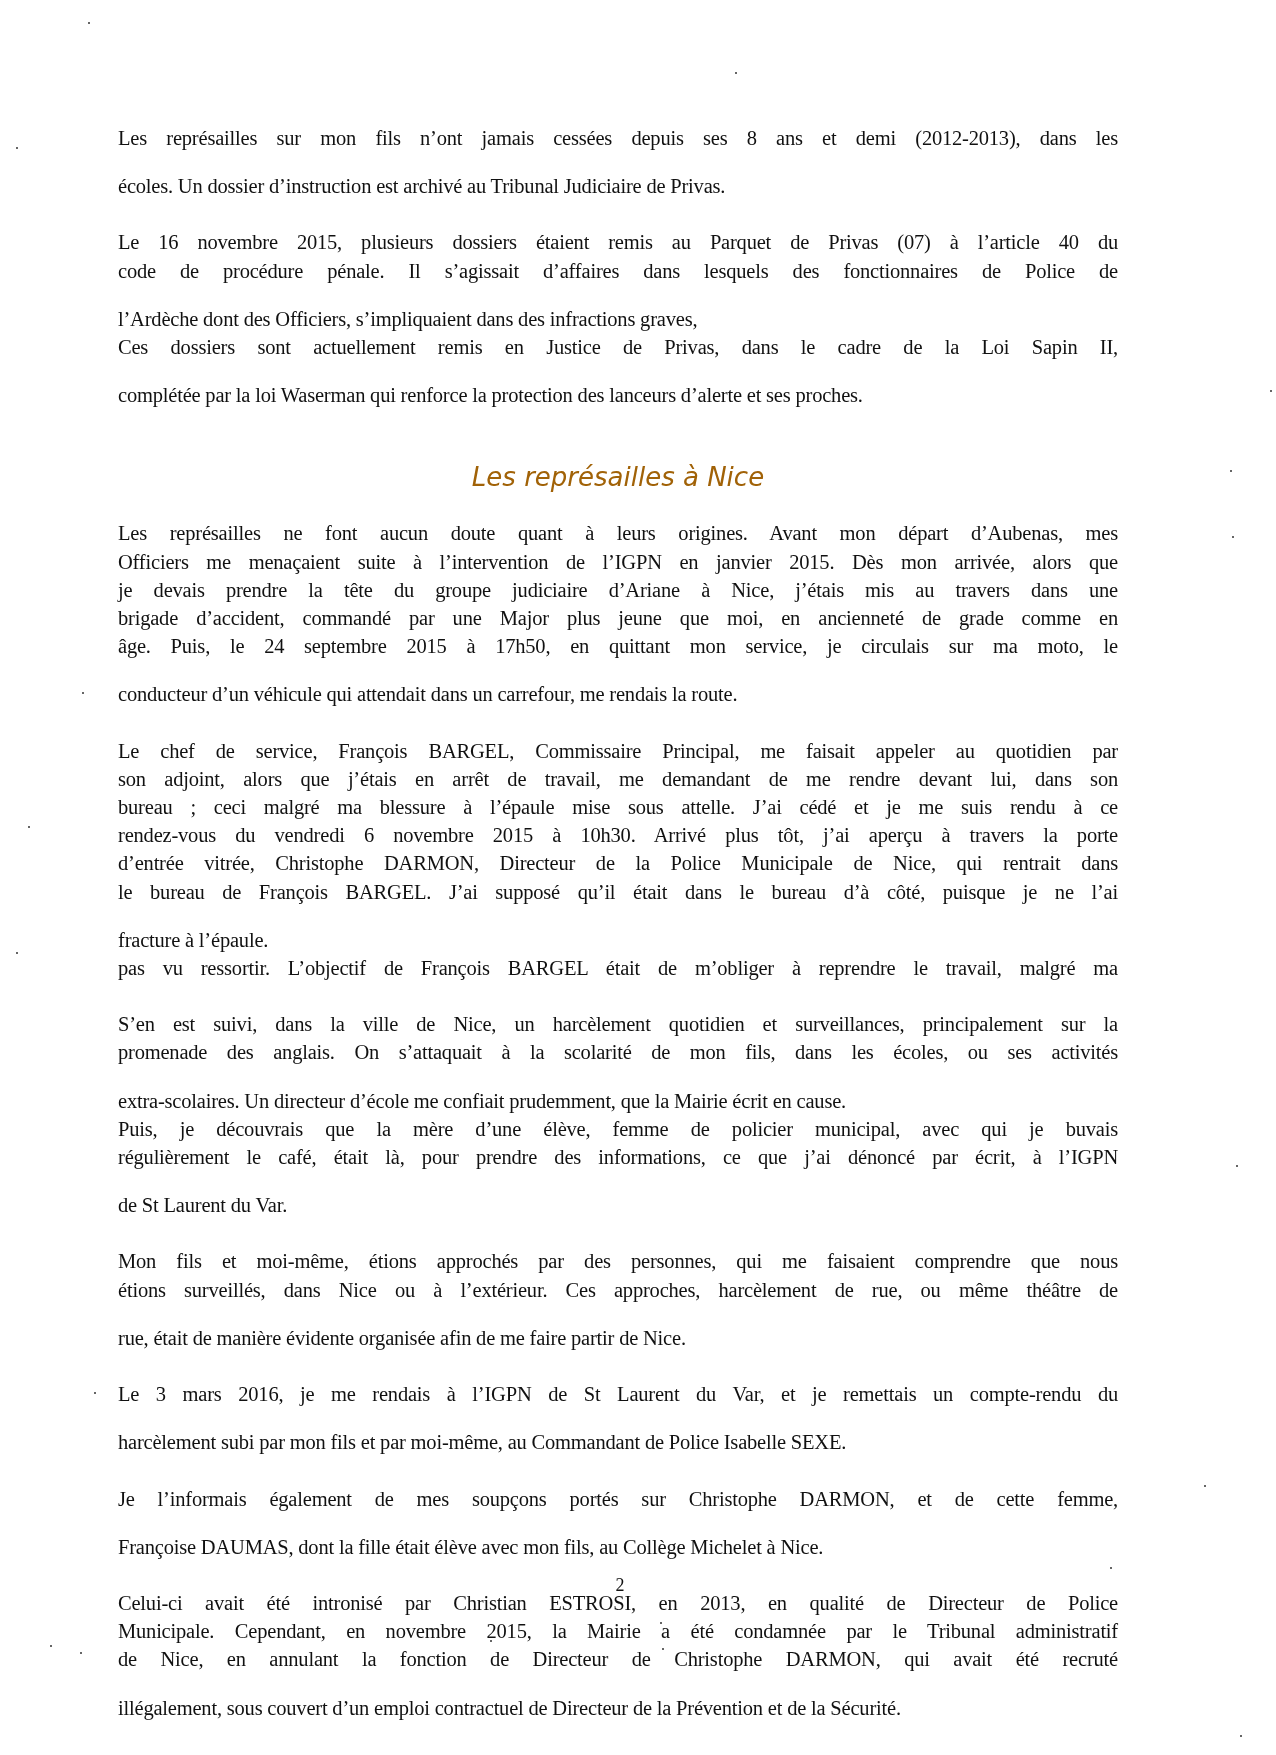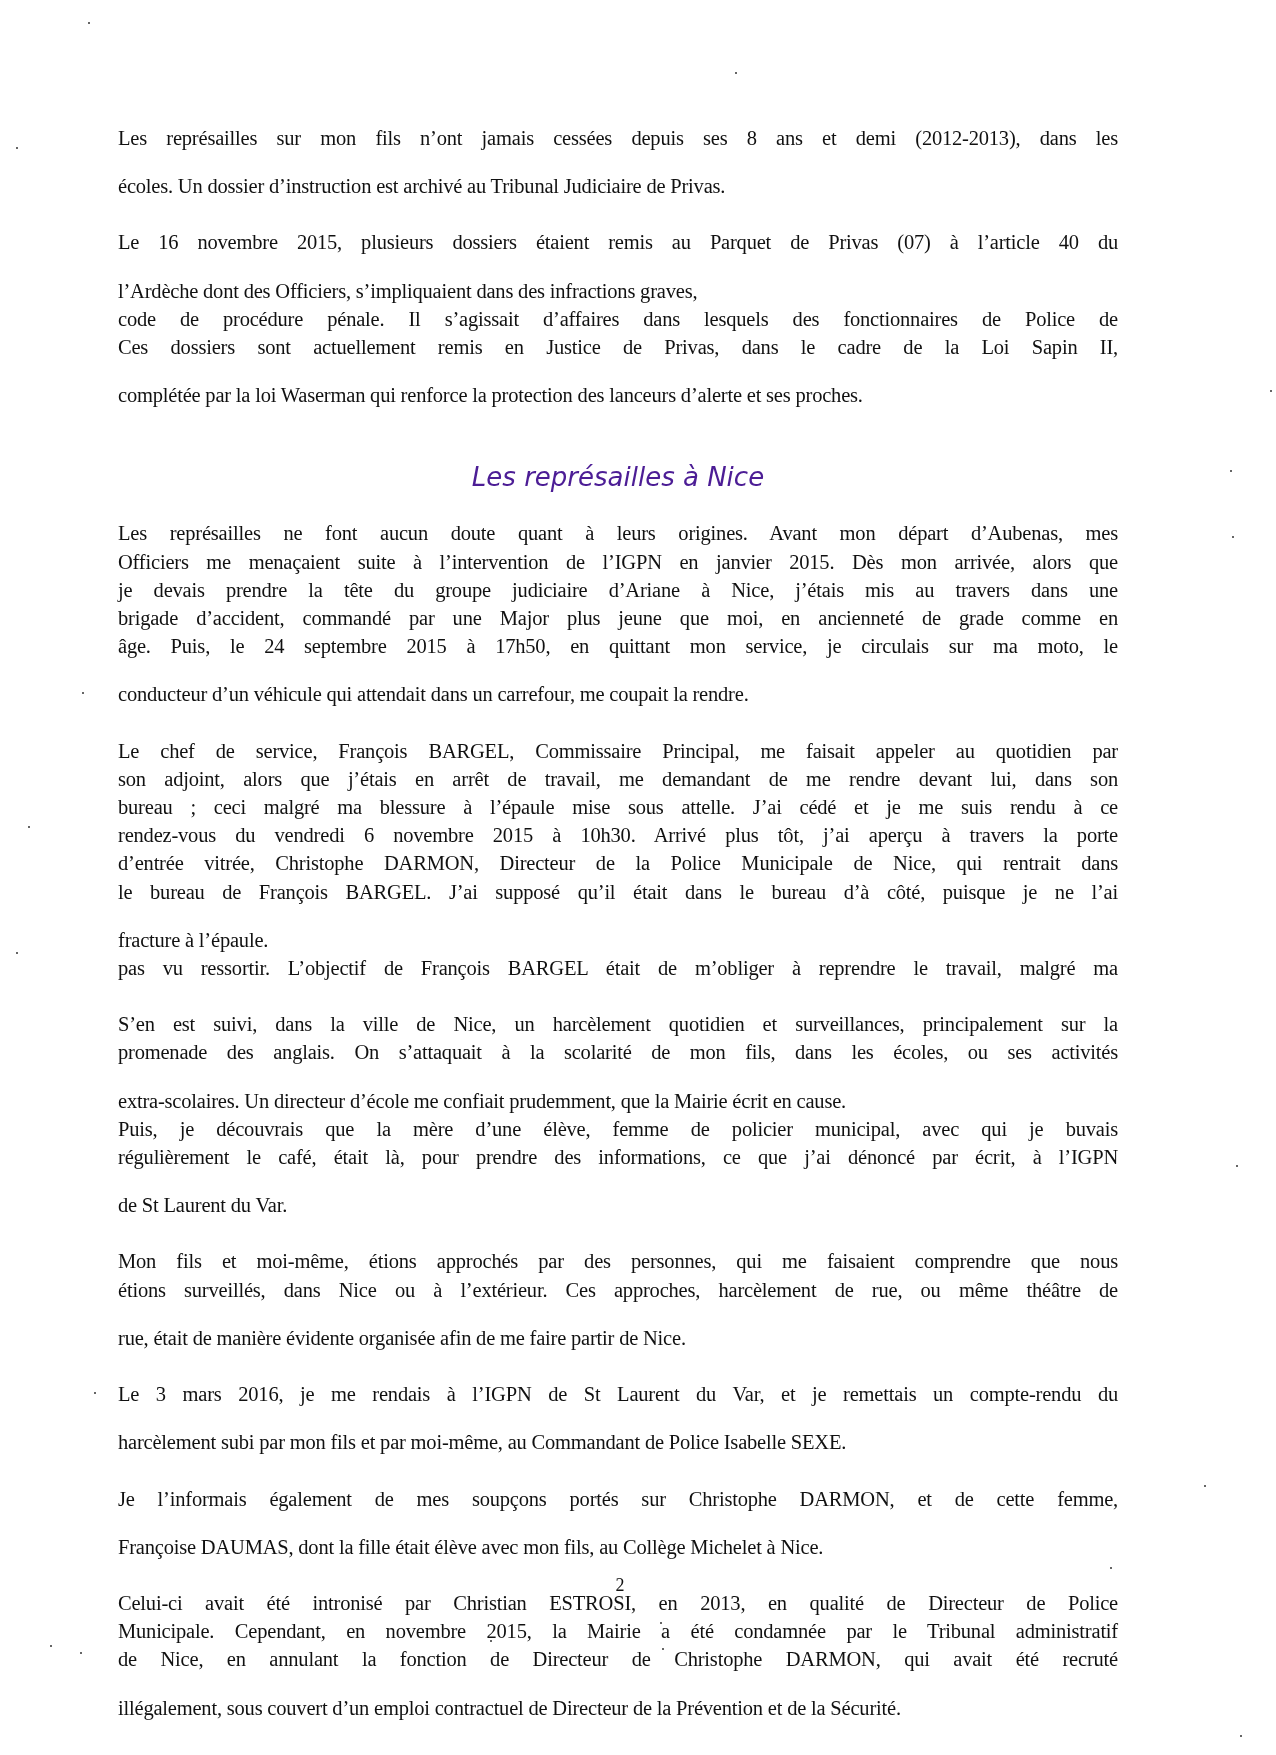--- a/index.html
+++ b/index.html
@@ -50,21 +50,21 @@
     .gap { height: 28px; }
     .gap-lg { height: 48px; }
     h2.section-heading {
       margin: 0;
       text-align: center;
       font-family: "DejaVu Sans", sans-serif;
       font-style: italic;
       font-weight: normal;
       font-size: 26px;
       line-height: 40px;
-      color: #4c1d95;
+      color: #a16207;
       letter-spacing: 0px;
     }
     .page-number {
       position: absolute;
       left: 0;
       width: 1240px;
       top: 1575px;
       text-align: center;
       font-size: 18px;
     }
@@ -83,37 +83,37 @@
   <div class="content">
 
     <p class="para">
       <span class="line">Les représailles sur mon fils n’ont jamais cessées depuis ses 8 ans et demi (2012-2013), dans les</span>
       <span class="line last">écoles. Un dossier d’instruction est archivé au Tribunal Judiciaire de Privas.</span>
     </p>
     <div class="gap"></div>
 
     <p class="para">
       <span class="line">Le 16 novembre 2015, plusieurs dossiers étaient remis au Parquet de Privas (07) à l’article 40 du</span>
+      <span class="line">code de procédure pénale.  Il s’agissait d’affaires dans lesquels des fonctionnaires de Police de</span>
       <span class="line last">l’Ardèche dont des Officiers, s’impliquaient dans des infractions graves,</span>
-      <span class="line">code de procédure pénale.  Il s’agissait d’affaires dans lesquels des fonctionnaires de Police de</span>
       <span class="line">Ces dossiers sont actuellement remis en Justice de Privas, dans le cadre de la Loi Sapin II,</span>
       <span class="line last">complétée par la loi Waserman qui renforce la protection des lanceurs d’alerte et ses proches.</span>
     </p>
     <div class="gap-lg"></div>
 
     <h2 class="section-heading">Les représailles à Nice</h2>
     <div class="gap" style="height:22px"></div>
 
     <p class="para">
       <span class="line">Les représailles ne font aucun doute quant à leurs origines. Avant mon départ d’Aubenas, mes</span>
       <span class="line">Officiers me menaçaient suite à l’intervention de l’IGPN en janvier 2015. Dès mon arrivée, alors que</span>
       <span class="line">je devais prendre la tête du groupe judiciaire d’Ariane à Nice,  j’étais mis au travers dans une</span>
       <span class="line">brigade d’accident, commandé par une Major plus jeune que moi, en ancienneté de grade comme en</span>
       <span class="line">âge.  Puis, le 24 septembre 2015 à 17h50, en quittant mon service, je circulais  sur ma moto, le</span>
-      <span class="line last">conducteur d’un véhicule qui attendait dans un carrefour,  me coupait la rendre.</span>
+      <span class="line last">conducteur d’un véhicule qui attendait dans un carrefour,  me rendais la route.</span>
     </p>
     <div class="gap"></div>
 
     <p class="para">
       <span class="line">Le chef de service, François BARGEL, Commissaire Principal, me faisait appeler au quotidien par</span>
       <span class="line">son adjoint, alors que j’étais en arrêt de travail, me demandant de me rendre devant lui, dans son</span>
       <span class="line">bureau ; ceci malgré ma blessure à l’épaule mise sous attelle. J’ai cédé et je me suis rendu à ce</span>
       <span class="line">rendez-vous du vendredi 6 novembre 2015 à 10h30. Arrivé plus tôt,  j’ai aperçu à travers la porte</span>
       <span class="line">d’entrée vitrée, Christophe DARMON, Directeur de la Police Municipale de Nice,  qui rentrait dans</span>
       <span class="line">le bureau de François BARGEL.  J’ai supposé qu’il était dans le bureau d’à côté, puisque je ne l’ai</span>

